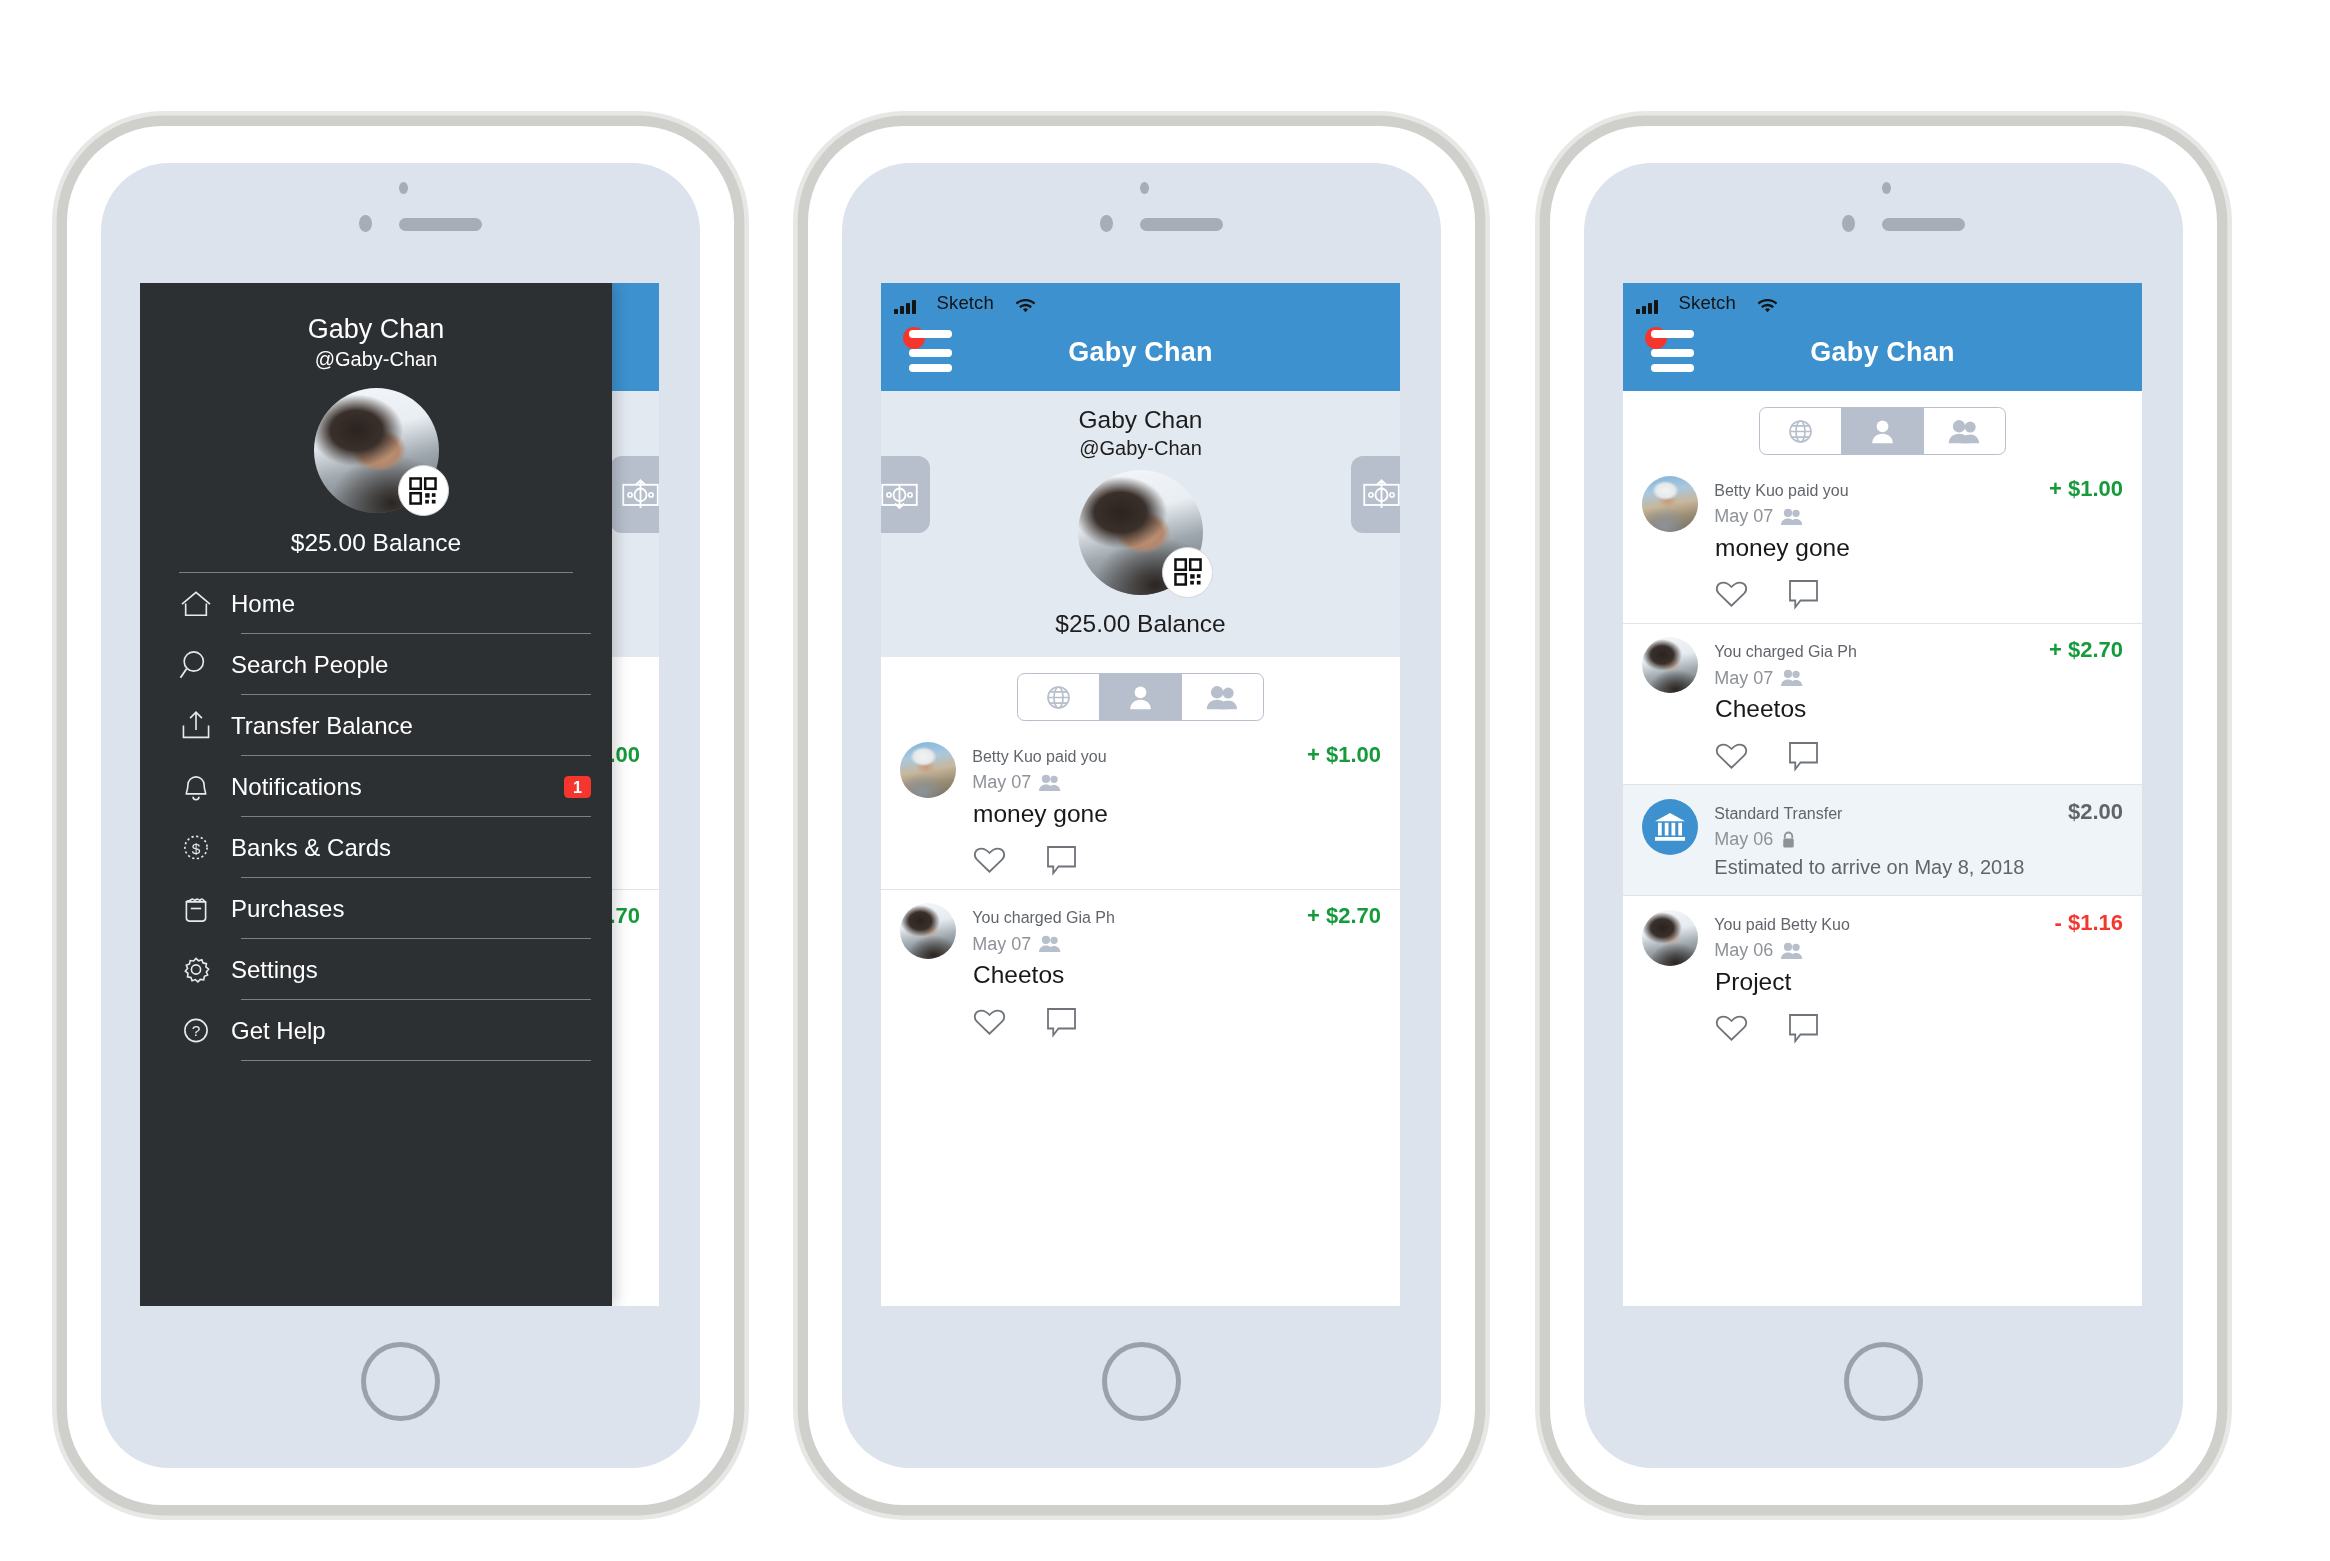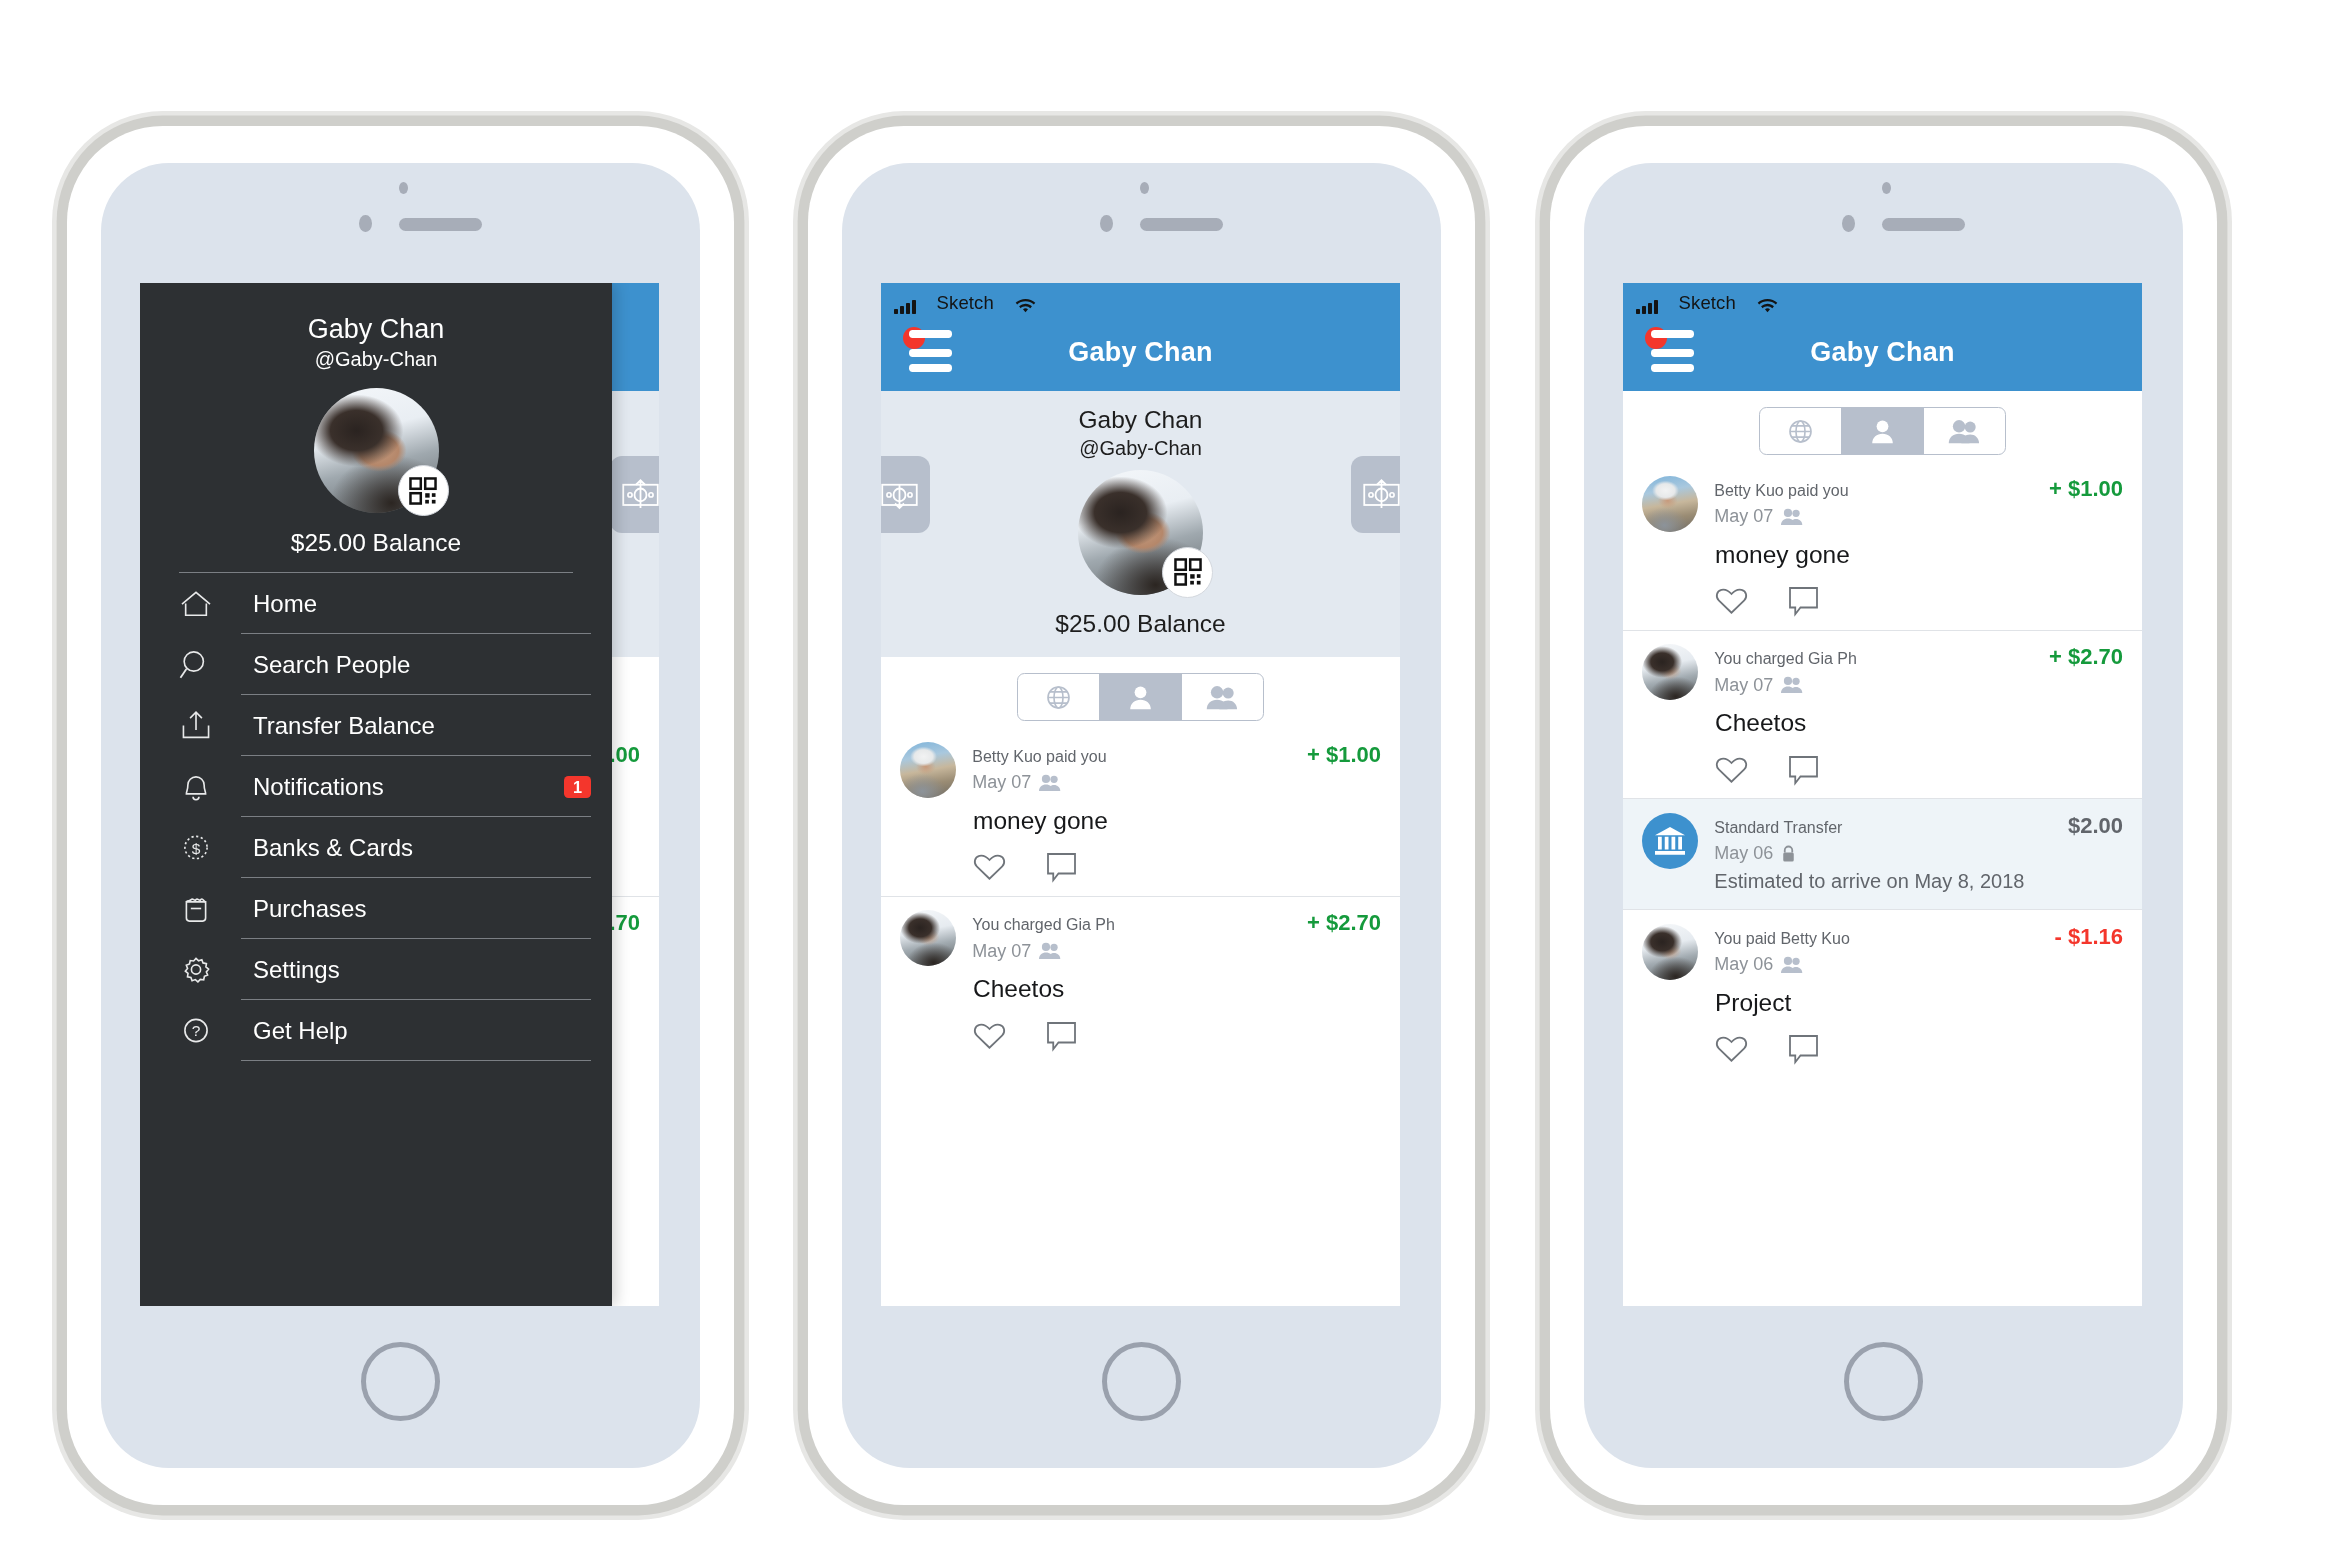--- a/index.html
+++ b/index.html
@@ -70,34 +70,34 @@
   .rowav.bank{background:#3d91ce;display:flex;align-items:center;justify-content:center;}
   .rowtxt{flex:1;min-width:0;}
   .rowtitleline{display:flex;align-items:baseline;justify-content:space-between;}
   .rowtitle{font-size:16px;color:#61656b;}
   .amount{font-size:22px;font-weight:bold;white-space:nowrap;padding-left:9px;}
   .amount.pos{color:#159a3c;}
   .amount.neg{color:#f4362c;}
   .amount.neutral{color:#61656b;}
   .rowmeta{display:flex;align-items:center;gap:7.4px;margin-top:4.4px;font-size:18px;color:#8d9298;}
   .rowest{font-size:20px;color:#61656b;margin-top:6px;}
-  .rownote{font-size:24.5px;color:#17181a;margin-top:9px;padding-left:73px;}
+  .rownote{font-size:24.5px;color:#17181a;margin-top:2px;padding-left:73px;}
   .rowactions{display:flex;gap:39px;margin-top:16.3px;padding-left:73px;padding-bottom:4.4px;}
 
   
   .drawer{position:absolute;left:0;top:0;width:472px;height:1023px;background:#2d3033;z-index:9;
           box-shadow:4.4px 0 13.3px rgba(0,0,0,.18);}
   .d-name{text-align:center;color:#fff;font-size:27px;padding-top:30px;line-height:1.2;}
   .d-handle{text-align:center;color:#fff;font-size:20px;line-height:1.25;margin-top:1.5px;}
   .d-avatar-wrap{position:relative;width:125px;height:125px;margin:16.3px auto 0;}
   .d-balance{text-align:center;color:#fff;font-size:24.5px;margin-top:16.3px;}
   .d-divider{height:0.7px;background:#7b7f84;margin:15px 39px 0 39px;}
   .d-item{display:flex;align-items:center;height:61px;padding-left:39px;position:relative;}
   .d-ico{width:40px;display:flex;align-items:center;justify-content:flex-start;flex:0 0 40px;}
-  .d-label{color:#fff;font-size:24px;margin-left:34px;flex:1;}
+  .d-label{color:#fff;font-size:24px;margin-left:12px;flex:1;}
   .d-line{position:absolute;left:101px;right:21px;bottom:0;height:0.7px;background:#7b7f84;}
   .badge{background:#f4362c;color:#fff;font-size:16.3px;font-weight:bold;border-radius:4.4px;
          padding:3px 9px;margin-right:21px;line-height:1;}
 
   
   .ph-gaby{width:100%;height:100%;
     background:
       radial-gradient(ellipse 52% 40% at 34% 34%, #2a2320 0%, #3a302b 40%, rgba(58,48,43,0) 72%),
       radial-gradient(ellipse 26% 20% at 52% 50%, #c39a7e 0%, #b5876a 60%, rgba(181,135,106,0) 85%),
       radial-gradient(ellipse 70% 55% at 62% 92%, #2b2521 0%, rgba(43,37,33,0) 70%),

